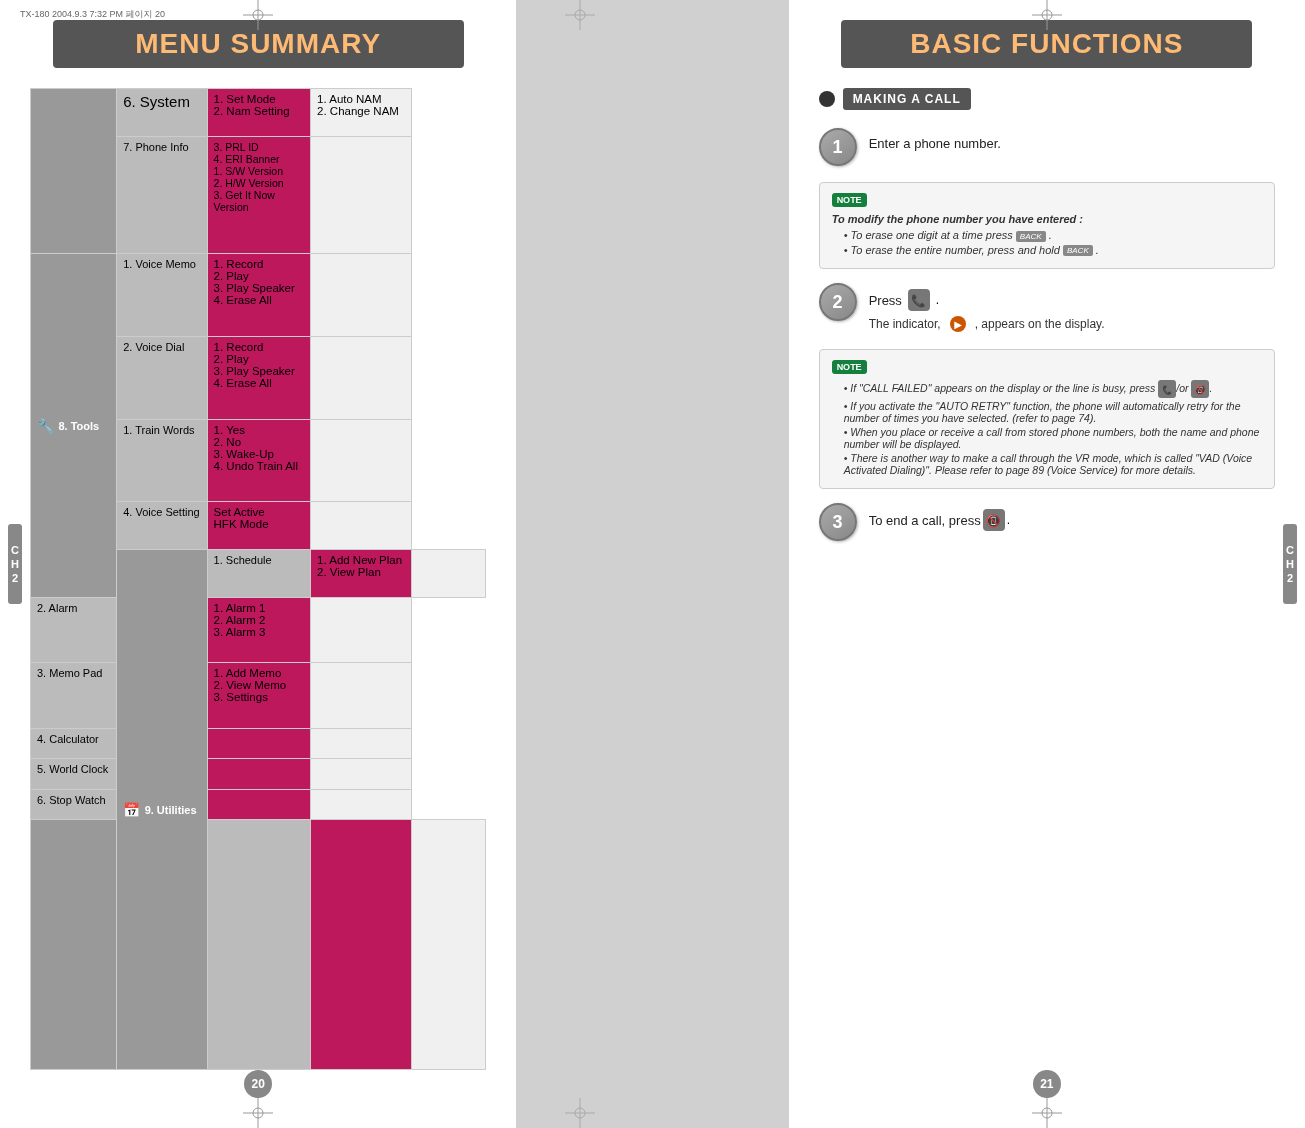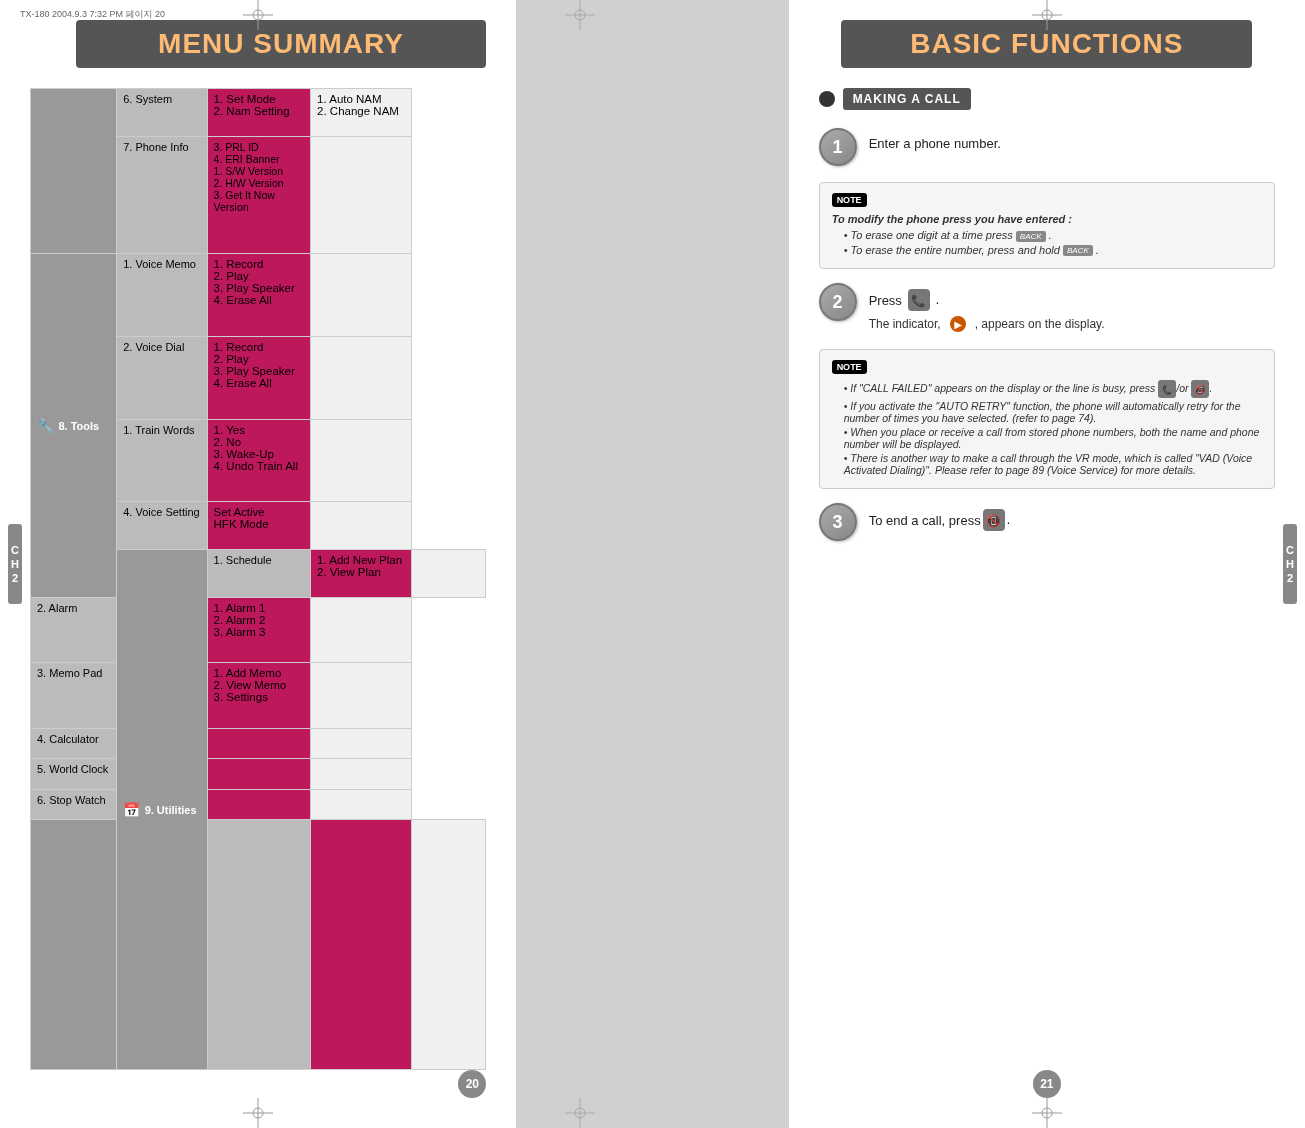--- a/index.html
+++ b/index.html
@@ -14,21 +14,21 @@
     }
 
     
     .left-page {
       width: 580px;
       height: 1128px;
       background: white;
       position: relative;
       display: flex;
       flex-direction: column;
-      align-items: flex-end;
+      align-items: center;
       padding: 20px 30px 30px 30px;
     }
 
     
     .right-page {
       width: 580px;
       height: 1128px;
       background: white;
       position: relative;
       display: flex;
@@ -227,21 +227,21 @@
       border-radius: 4px;
       padding: 10px 12px;
       margin-bottom: 14px;
       width: 100%;
       font-size: 11px;
       color: #333;
     }
 
     .note-label {
       display: inline-block;
-      background: #000000;
+      background: #15803d;
       color: white;
       font-size: 9px;
       font-weight: bold;
       padding: 2px 5px;
       border-radius: 3px;
       margin-bottom: 6px;
     }
 
     .note-title {
       font-weight: bold;
@@ -298,21 +298,21 @@
     </div>
   </div>
 
   <div class="page-title">MENU SUMMARY</div>
 
   <table class="menu-table">
     <tbody>
 
       <tr>
         <td class="col-main" rowspan="2"></td>
-        <td class="col-sub" style="font-size:11px;margin-top:12px;">6. System</td>
+        <td class="col-sub" style="font-size:15px;margin-top:12px;">6. System</td>
         <td class="col-items">1. Set Mode<br>2. Nam Setting</td>
         <td class="col-subitems">1. Auto NAM<br>2. Change NAM</td>
       </tr>
       <tr>
         <td class="col-sub" style="font-size:11px;">7. Phone Info</td>
         <td class="col-items" style="font-size:10.5px;">3. PRL ID<br>4. ERI Banner<br>1. S/W Version<br>2. H/W Version<br>3. Get It Now Version</td>
         <td class="col-subitems"></td>
       </tr>
 
       <tr>
@@ -438,21 +438,21 @@
     <div class="step-circle">
       <span>1</span>
     </div>
     <div class="step-content">
       <span class="step-text">Enter a phone number.</span>
     </div>
   </div>
 
   <div class="note-box">
     <span class="note-label">NOTE</span>
-    <div class="note-title">To modify the phone press you have entered :</div>
+    <div class="note-title">To modify the phone number you have entered :</div>
     <div class="note-bullet">
       • To erase one digit at a time press <span style="display:inline-block;background:#888;color:white;font-size:8px;padding:1px 4px;border-radius:2px;vertical-align:middle;">BACK</span> .
     </div>
     <div class="note-bullet">
       • To erase the entire number, press and hold <span style="display:inline-block;background:#888;color:white;font-size:8px;padding:1px 4px;border-radius:2px;vertical-align:middle;">BACK</span> .
     </div>
   </div>
 
   <div class="step-item">
     <div class="step-circle">

